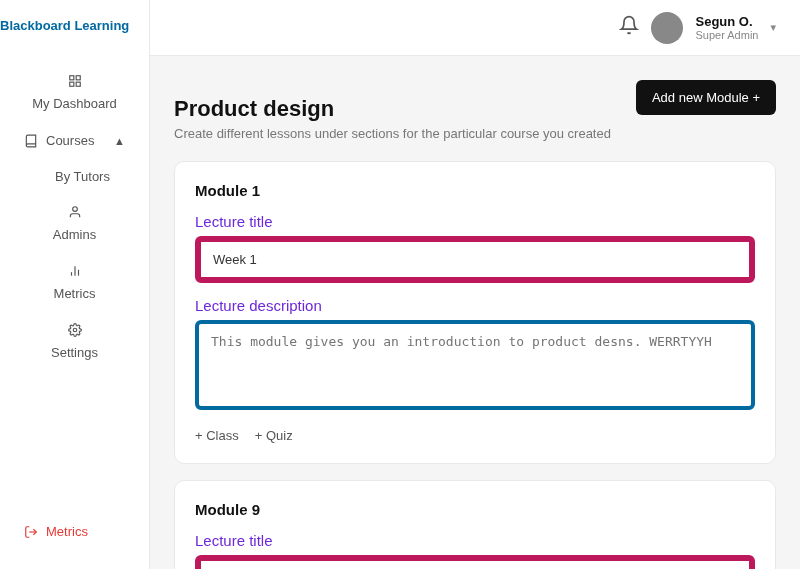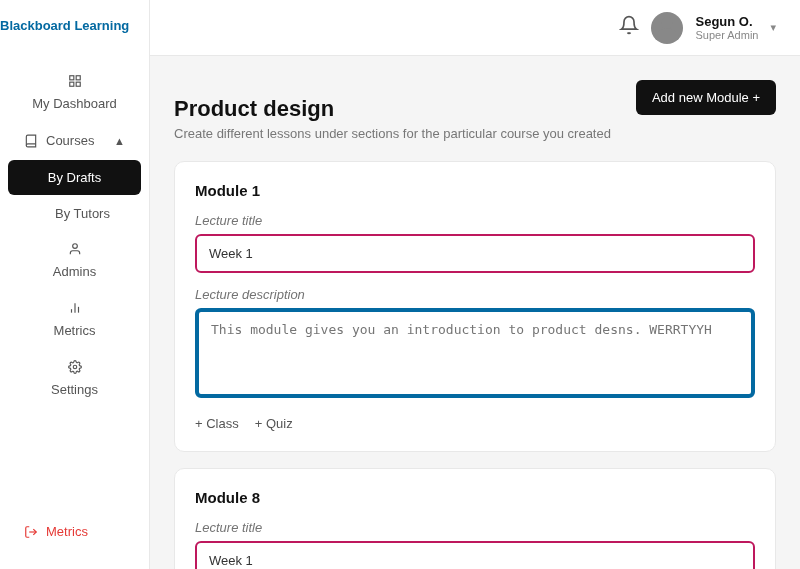--- a/index.html
+++ b/index.html
@@ -136,24 +136,24 @@
 
     
     .module-card {
       background: #fff;
       border-radius: 10px;
       padding: 20px;
       margin-bottom: 16px;
       border: 1px solid #e8e8e8;
     }
     .module-title { font-size: 15px; font-weight: 700; color: #111; margin-bottom: 14px; }
-    .field-label { font-size: 13px; color: #737373; margin-bottom: 6px; font-style: italic; }
+    .field-label { font-size: 15px; color: #6d28d9; margin-bottom: 6px; }
     .field-input {
       width: 100%;
-      border: 2px solid #be185d;
+      border: 6px solid #be185d;
       border-radius: 6px;
       padding: 10px 12px;
       font-size: 13px;
       color: #333;
       background: #fff;
       outline: none;
     }
     .field-textarea {
       width: 100%;
       border: 4px solid #0369a1;
@@ -221,23 +221,20 @@
           <svg width="14" height="14" viewBox="0 0 24 24" fill="none" stroke="currentColor" stroke-width="2">
               <path d="M4 19.5A2.5 2.5 0 0 1 6.5 17H20"></path>
               <path d="M6.5 2H20v20H6.5A2.5 2.5 0 0 1 4 19.5v-15A2.5 2.5 0 0 1 6.5 2z"></path>
             </svg>
         </span>
         <span>Courses</span>
       </div>
       <span style="font-size:11px;">▲</span>
     </div>
 
-    <div class="sidebar-item active">
-      <span>By Drafts</span>
-    </div>
 
     <div class="sidebar-item sub">
       <span>By Tutors</span>
     </div>
 
     <div class="sidebar-item">
       <span class="sidebar-icon">
         <svg width="14" height="14" viewBox="0 0 24 24" fill="none" stroke="currentColor" stroke-width="2">
             <path d="M20 21v-2a4 4 0 0 0-4-4H8a4 4 0 0 0-4 4v2"></path>
             <circle cx="12" cy="7" r="4"></circle>
@@ -324,20 +321,20 @@
         <div class="field-label">Lecture description</div>
         <textarea class="field-textarea" placeholder="This module gives you an introduction to product desns. WERRTYYH" style=""></textarea>
       </div>
       <div class="module-actions">
         <button class="action-btn">+ Class</button>
         <button class="action-btn">+ Quiz</button>
       </div>
     </div>
 
     <div class="module-card">
-      <div class="module-title">Module 8</div>
+      <div class="module-title">Module 9</div>
       <div class="field-group">
         <div class="field-label">Lecture title</div>
         <input class="field-input" type="text" value="Week 1" style="">
       </div>
     </div>
   </div>
 </div>
 
 </body></html>

